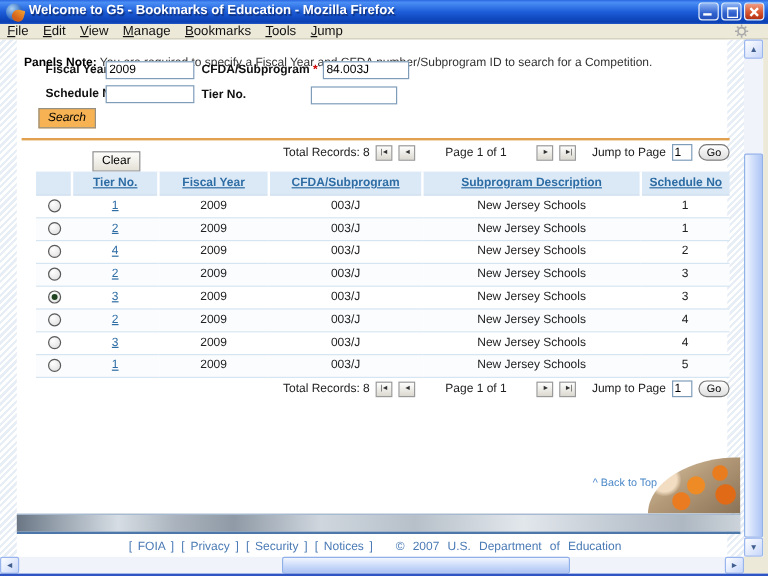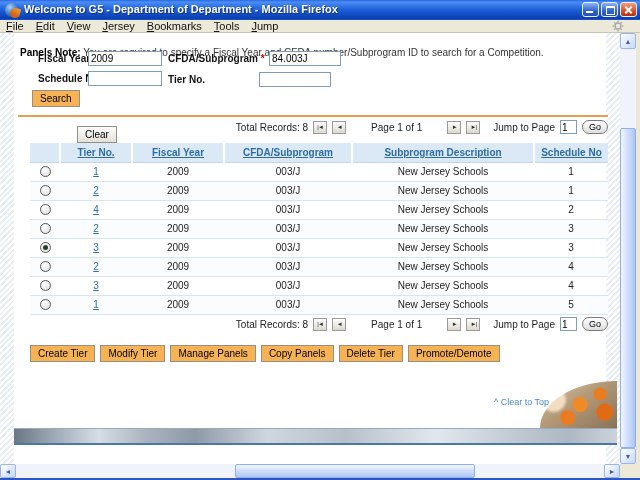--- a/index.html
+++ b/index.html
@@ -47,21 +47,21 @@
     background:repeating-linear-gradient(135deg,#ffffff 0 2px,#e7eef6 2px 4px);}
   .hatch.left{left:0;width:14px;}
   .hatch.right{left:606px;width:14px;}
   .note{position:absolute;left:20px;top:4px;font-size:10px;color:#333;}
   .note b{color:#000;}
   .flabel{position:absolute;font-size:10px;font-weight:bold;color:#111;white-space:nowrap;}
   .req{color:#cc0000;font-weight:bold;}
   .tinput{position:absolute;height:15px;border:1px solid #7f9db9;font-size:10px;
     font-family:"Liberation Sans","DejaVu Sans",sans-serif;padding:0 2px;background:#fff;}
   .btn-orange{background:#f6b253;border:1px solid #969084;font-size:10px;color:#000;
-    padding:2px 7px;height:17px;font-family:inherit;cursor:pointer;}
+    padding:2px 7px;height:17px;font-family:inherit;cursor:pointer;font-style:italic;}
   .btn-gray{background:linear-gradient(#fdfdfb,#e4e1d6);border:1px solid #8f8f8f;font-size:10px;
     color:#000;padding:2px 7px;height:17px;font-family:inherit;cursor:pointer;}
   .divider{position:absolute;left:18px;top:82px;width:590px;height:2px;background:#e2a14e;}
   
   .pagRow{position:absolute;right:12px;display:flex;align-items:center;gap:5px;
     font-size:10px;color:#222;height:16px;}
   .pag-top{top:86px;}
   .pag-bottom{top:283px;}
   .pbtn{width:14px;height:13px;display:inline-flex;align-items:center;justify-content:center;
     background:linear-gradient(#fefefe,#dbd9cf);border:1px solid #9a9a9a;font-size:6px;
@@ -128,34 +128,34 @@
   .right-edge{position:absolute;left:636px;top:33px;width:4px;height:445px;background:#ece9d8;}
   .bottom-border{position:absolute;left:0;top:478px;width:640px;height:2px;background:#2f55c5;}
 </style>
 </head>
 <body>
 
 <div class="window">
 
   <div class="titlebar">
     <span class="ff-icon"></span>
-    <span class="title-text">Welcome to G5 - Department of Department - Mozilla Firefox</span>
+    <span class="title-text">Welcome to G5 - Bookmarks of Education - Mozilla Firefox</span>
     <span class="winbtns">
       <span class="wbtn min"></span>
       <span class="wbtn max"></span>
       <span class="wbtn close"></span>
     </span>
   </div>
 
   <div class="menubar">
     <span style="display:flex;">
         <span class="menu-item">File</span>
         <span class="menu-item">Edit</span>
         <span class="menu-item">View</span>
-        <span class="menu-item">Jersey</span>
+        <span class="menu-item">Manage</span>
         <span class="menu-item">Bookmarks</span>
         <span class="menu-item">Tools</span>
         <span class="menu-item">Jump</span>
       </span>
     <span class="gear">
       <svg width="12" height="12" viewBox="0 0 12 12">
         <circle cx="6" cy="6" r="3" fill="none" stroke="#a8a8a8" stroke-width="1.4"></circle>
         <g stroke="#a8a8a8" stroke-width="1.3">
           <line x1="6" y1="0.5" x2="6" y2="2.2"></line>
             <line x1="6" y1="9.8" x2="6" y2="11.5"></line>
@@ -310,33 +310,28 @@
           <span>►</span>
         </span>
       <span class="pbtn">
           <span>►|</span>
         </span>
       <span style="margin-left:8px;">Jump to Page</span>
       <input class="jump-input" value="1" style="">
       <button class="go-btn">Go</button>
     </div>
 
-    <div class="actions">
-        <button class="btn-orange">Create Tier</button>
-        <button class="btn-orange">Modify Tier</button>
-        <button class="btn-orange">Manage Panels</button>
-        <button class="btn-orange">Copy Panels</button>
-        <button class="btn-orange">Delete Tier</button>
-        <button class="btn-orange">Promote/Demote</button>
-      </div>
-
-    <span class="back-top">^ Clear to Top</span>
+
+    <span class="back-top">^ Back to Top</span>
     <div class="deco-photo"></div>
     <div class="metal-bar"></div>
 
+    <div class="footer-links">
+      <span><a class="flink">[  FOIA  ]</a><a class="flink">[  Privacy  ]</a><a class="flink">[  Security  ]</a><a class="flink">[  Notices  ]</a></span><span class="copyright">©  2007  U.S.  Department  of  Education</span>
+    </div>
   </div>
 
   <div class="vscroll">
     <span class="sbtn up">▲</span>
     <div class="vthumb"></div>
     <span class="sbtn down">▼</span>
   </div>
   <div class="hscroll">
     <span class="sbtn left">◄</span>
     <div class="hthumb"></div>

